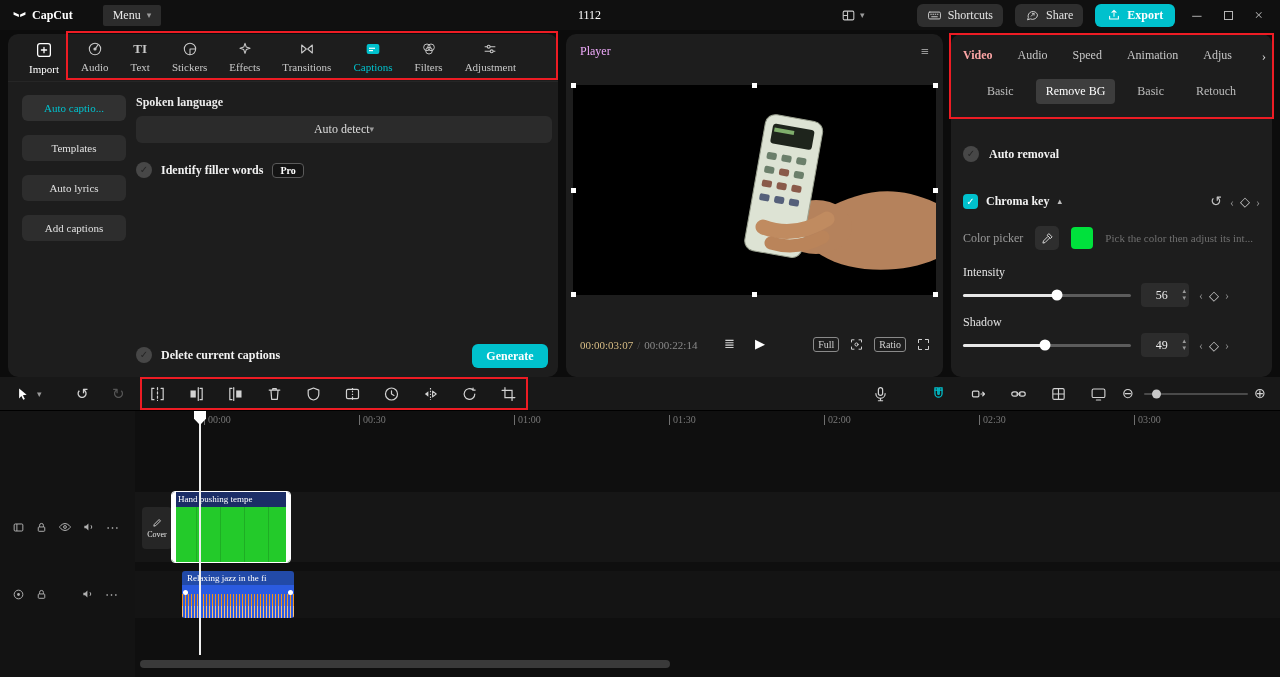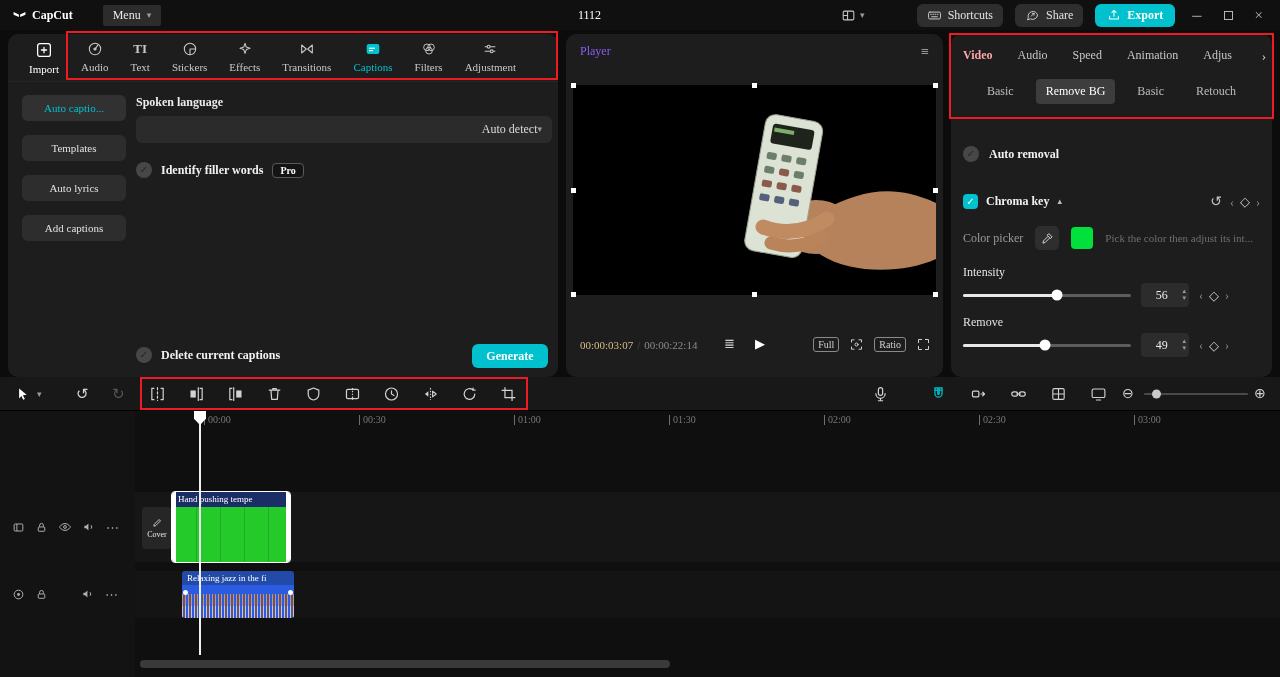--- a/index.html
+++ b/index.html
@@ -25,21 +25,21 @@
 .maxbox{width:9px;height:9px;border:1px solid #b5b5b5;display:inline-block;margin:0 5px}
 
 .media-bar{display:flex;align-items:flex-start;padding:7px 0 0 10px;height:48px;border-bottom:1px solid #262626}
 .media-import{display:flex;flex-direction:column;align-items:center;gap:4px;width:52px;font-size:11px;color:#fff}
 .media-tab{display:flex;flex-direction:column;align-items:center;gap:4px;padding:0 11px;font-size:11px;color:#c8c8c8}
 .media-tab.active{color:#00c1cd}
 .ti{font-weight:bold;font-size:13px;color:#c8c8c8;line-height:16px}
 .side-btn{position:absolute;left:14px;width:104px;height:26px;background:#2d2d2d;border-radius:6px;font-size:11px;color:#e0e0e0;display:flex;align-items:center;justify-content:center}
 .side-btn.active{color:#00c1cd;background:#313131}
 .form-label{font-size:12px;font-weight:bold;color:#ececec}
-.select{background:#2b2b2b;border-radius:6px;padding:2px 10px;color:#dcdcdc;font-size:12px;justify-content:flex-end}
+.select{background:#2b2b2b;border-radius:6px;padding:2px 10px;color:#dcdcdc;font-size:12px;justify-content:center}
 .checkbox-circle{width:16px;height:16px;border-radius:50%;background:#474747;color:#242424;display:inline-flex;align-items:center;justify-content:center;font-size:10px;flex:none}
 .bold-label{font-weight:bold;font-size:12px;color:#f2f2f2}
 .pro-badge{background:#141414;border:1px solid #5a5a5a;border-radius:4px;font-size:10px;font-weight:bold;padding:1px 7px;color:#fff}
 .btn-generate{position:absolute;background:#00c1cd;border-radius:6px;color:#fff;font-size:12px;font-weight:bold;display:flex;align-items:center;justify-content:center}
 
 .player-header{padding:10px 14px 0 14px}
 .video{background:#000}
 .handle{position:absolute;width:5px;height:5px;background:#fff}
 .pc-box{border:1px solid #8a8a8a;border-radius:3px;font-size:10px;padding:1px 4px;color:#d2d2d2}
 .cur{color:#d8bd85;font-size:11px}
@@ -256,21 +256,21 @@
       <span class="checkbox-circle">
           <span class="gly">✓</span>
         </span>
       <span class="bold-label">Delete current captions</span>
     </div>
     <div class="btn-generate" style="left:464px;top:310px;width:76px;height:24px">Generate</div>
   </div>
 
   <div class="panel" style="left:566px;top:34px;width:377px;height:343px">
     <div class="player-header row">
-      <span style="color:#8b5cf6">Player</span>
+      <span style="color:#f0abfc">Player</span>
       <span class="gly" style="margin-left:auto;font-size:14px;color:#bbb">≡</span>
     </div>
     <div class="video abs" style="left:7px;top:51px;width:363px;height:210px">
       <svg width="363" height="210" viewBox="0 0 363 210">
         <rect width="363" height="210" fill="#000"></rect>
         <path d="M363 118 C320 98 288 106 252 124 C232 134 226 156 248 170 C280 190 332 188 363 174 Z" fill="#b5825c"></path>
         <ellipse cx="243" cy="142" rx="36" ry="27" fill="#b5825c"></ellipse>
         <g transform="rotate(10 210 105)">
           <rect x="181" y="32" width="58" height="138" rx="10" fill="#dde3d4" stroke="#9aa08f"></rect>
           <rect x="189" y="41" width="42" height="20" rx="3" fill="#1e241c"></rect>
@@ -396,21 +396,21 @@
           <span class="gly">▾</span>
         </span>
       </span>
       <span class="kf row">
         <span class="gly">‹</span>
         <span class="gly kfd">◇</span>
         <span class="gly">›</span>
       </span>
     </div>
 
-    <div class="abs" style="left:12px;top:281px;font-size:12px;color:#e2e2e2">Remove</div>
+    <div class="abs" style="left:12px;top:281px;font-size:12px;color:#e2e2e2">Shadow</div>
     <div class="abs row" style="left:12px;top:299px;right:10px;gap:10px">
       <span class="slider" style="--p:49%">
         <span class="track" style="display:block">
             <span class="fill" style="display:block"></span>
             <span class="thumb" style="display:block"></span>
           </span>
       </span>
       <span class="valbox">
         <span class="val">49</span>
         <span class="stepper">

